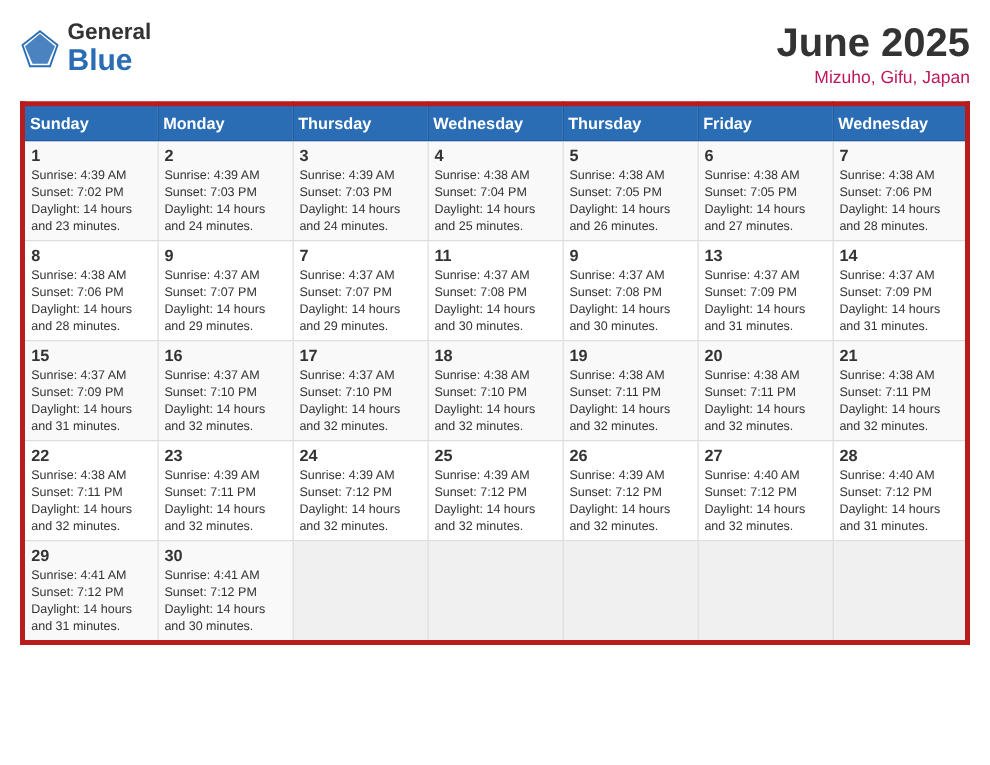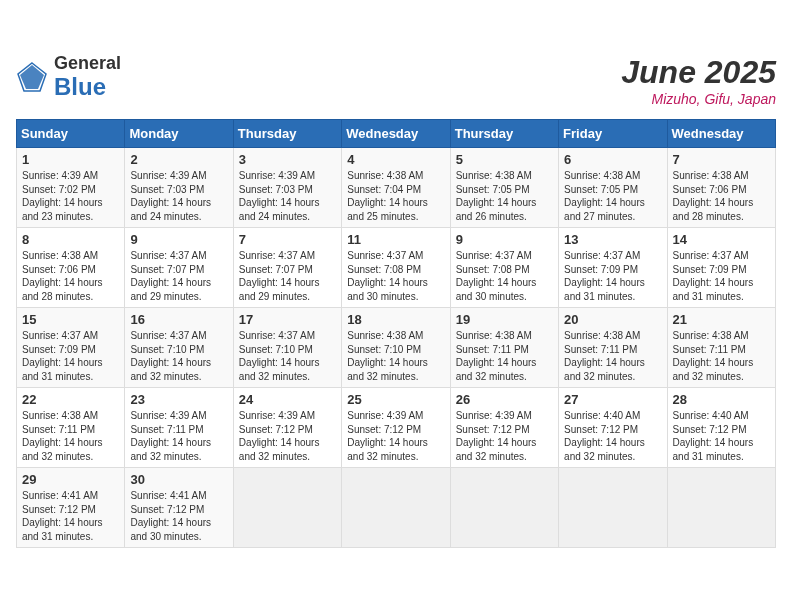--- a/index.html
+++ b/index.html
@@ -8,21 +8,20 @@
       background: #fff;
       width: 792px;
       min-height: 612px;
       padding: 16px;
     }
     .header {
       display: flex;
       justify-content: space-between;
       align-items: flex-start;
       margin-bottom: 12px;
-      margin-top: 38px;
     }
     .logo {
       display: flex;
       align-items: center;
       gap: 6px;
     }
     .logo-text {
       display: flex;
       flex-direction: column;
       line-height: 1.1;
@@ -36,35 +35,34 @@
       font-size: 24px;
       font-weight: bold;
       color: #2a6db5;
     }
     .logo-icon {
       width: 32px;
       height: 32px;
     }
     .title-block {
       text-align: right;
-      font-style: italic;
     }
     .month-title {
       font-size: 32px;
       font-weight: bold;
       color: #333;
     }
     .location {
       font-size: 14px;
       color: #be185d;
     }
     .calendar {
       width: 100%;
       border-collapse: collapse;
-      border: 1px solid #b91c1c;
+      border: 4px solid #b91c1c;
     }
     .calendar th {
       background-color: #2a6db5;
       color: #fff;
       font-size: 13px;
       font-weight: bold;
       padding: 6px 4px;
       text-align: left;
       border: 1px solid #1e5a9e;
     }

